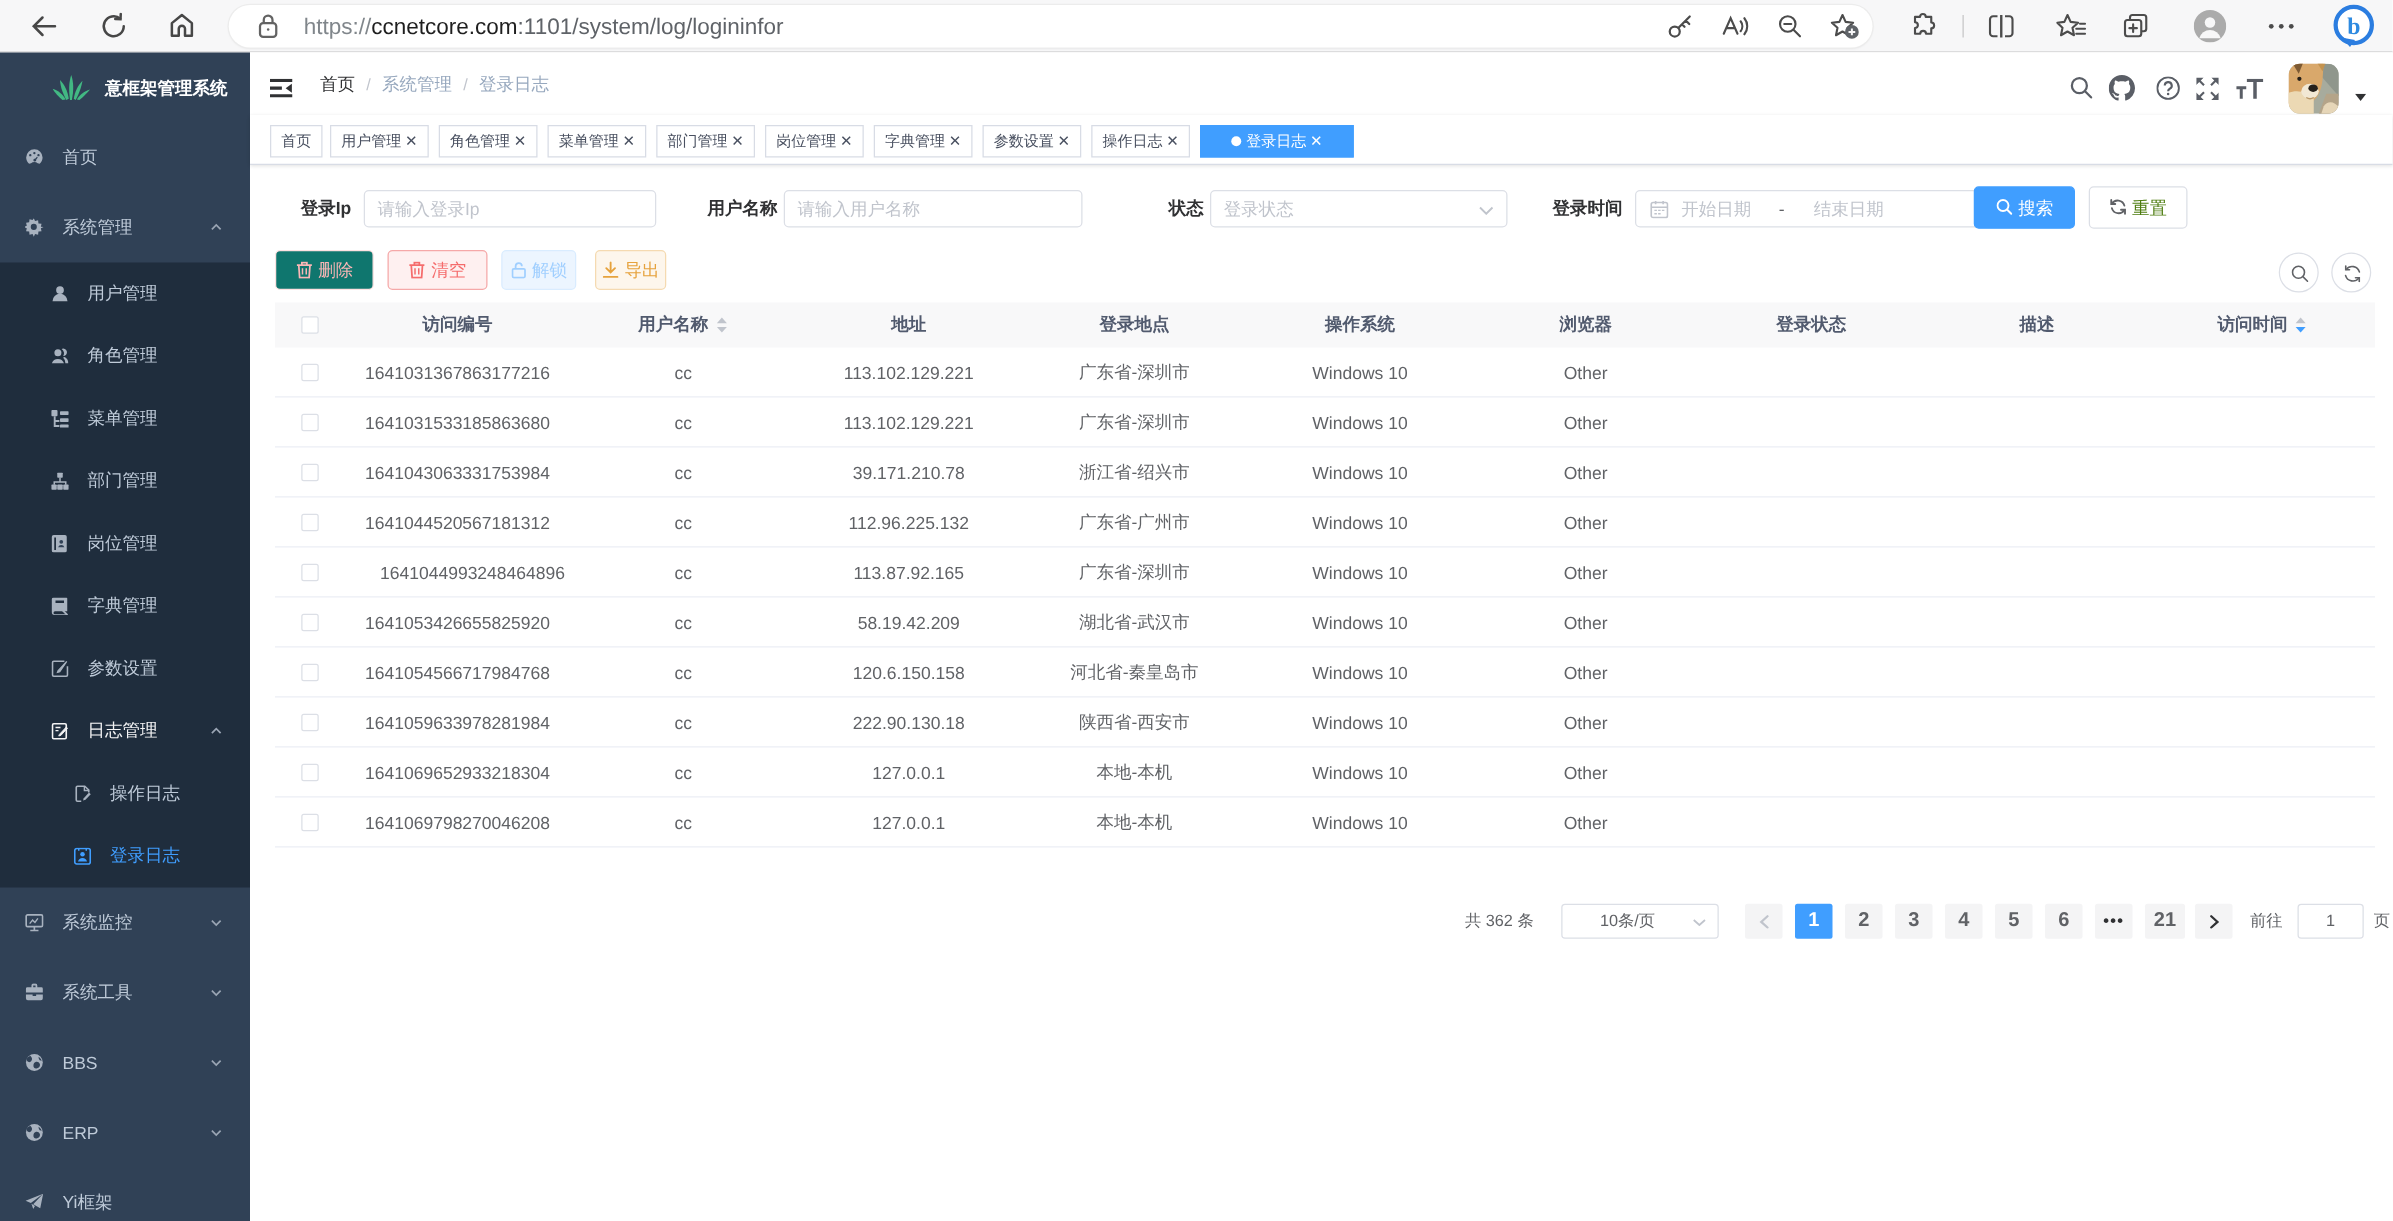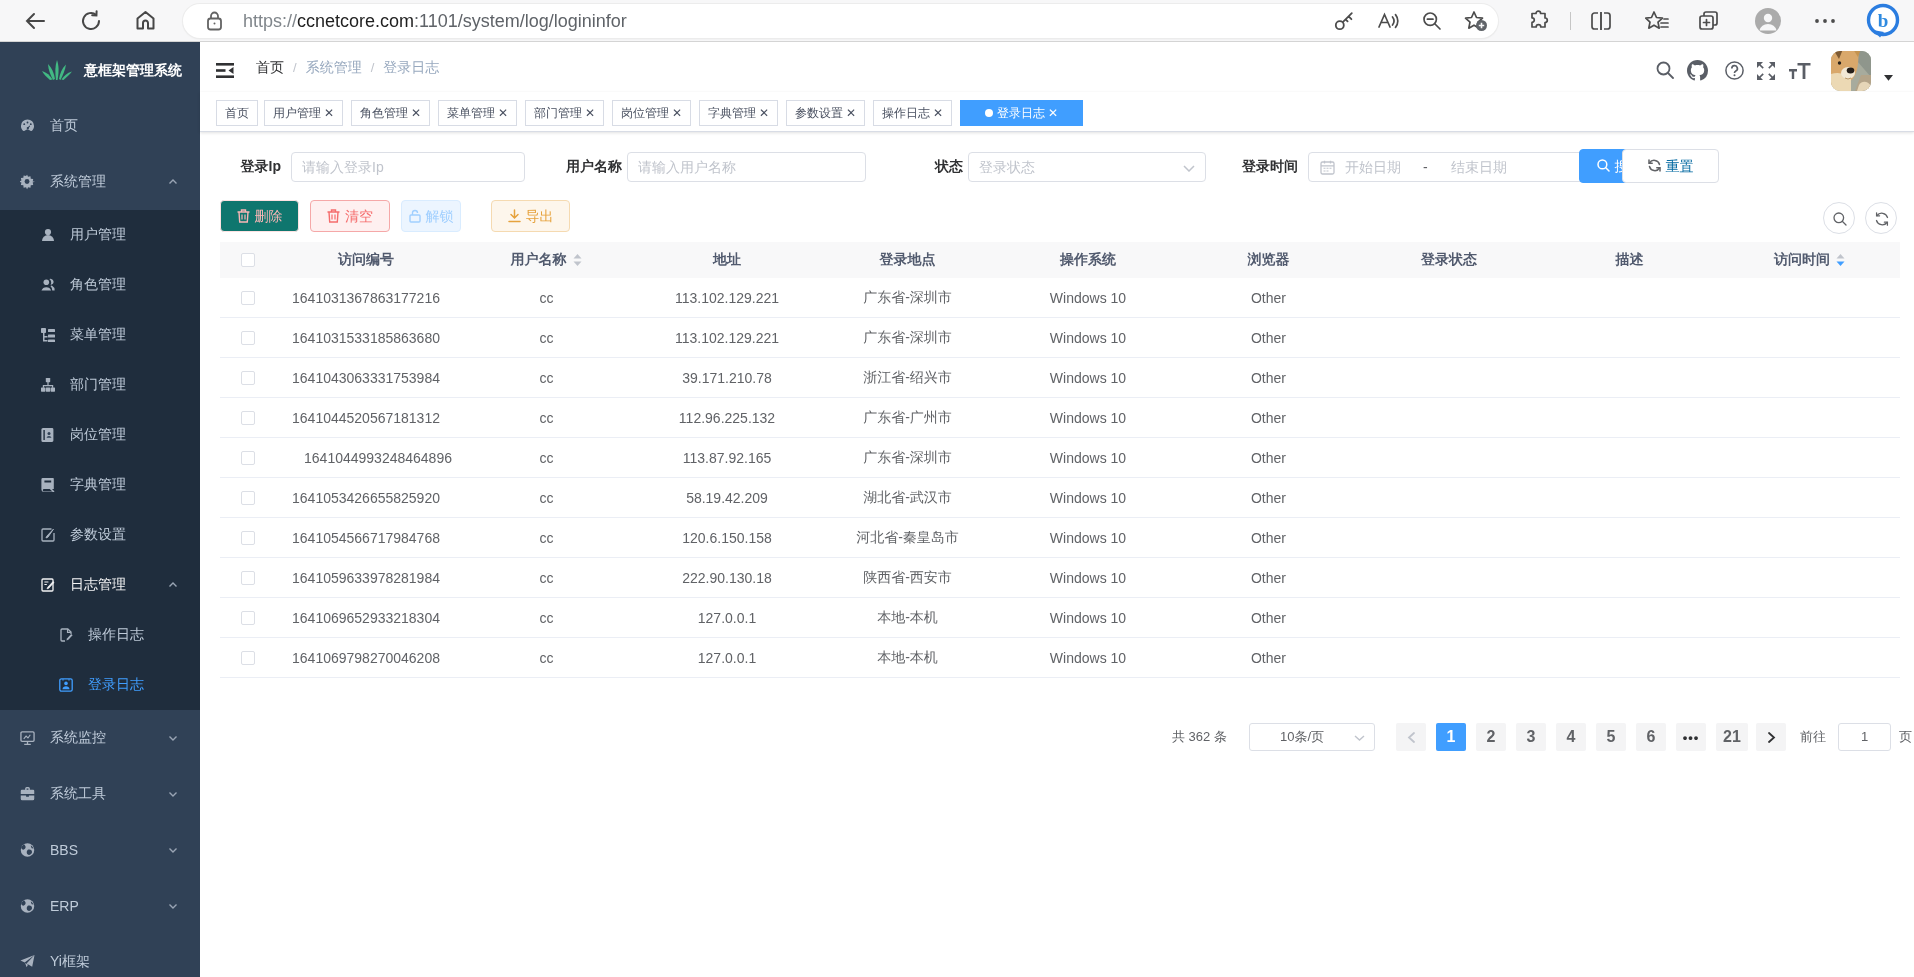--- a/index.html
+++ b/index.html
@@ -385,42 +385,42 @@
       </svg>
     <span class="abs" style="left:36px">开始日期</span>
     <span class="abs" style="left:114px;color:#606266">-</span>
     <span class="abs" style="left:142px">结束日期</span>
   </div>
   <div class="btn" style="left:1379px;top:107px;width:81px;height:34px;line-height:32px;background:#409eff;border-color:#409eff;color:#fff">
     <svg style="vertical-align:-1px;margin-right:5px" width="13" height="13" viewBox="0 0 13 13" fill="none" stroke="#fff" stroke-width="1.5" stroke-linecap="round">
         <circle cx="5.4" cy="5.4" r="4.4"></circle>
         <path d="M8.8 8.8 L12 12"></path>
       </svg>搜索</div>
-  <div class="btn" style="left:1422px;top:107px;width:97px;height:34px;line-height:32px;background:#fff;border-color:#dcdfe6;color:#0369a1">
+  <div class="btn" style="left:1471px;top:107px;width:79px;height:34px;line-height:32px;background:#fff;border-color:#dcdfe6;color:#4d7c0f">
     <svg style="vertical-align:-1px;margin-right:5px" width="13" height="13" viewBox="0 0 13 13" fill="none" stroke="#606266" stroke-width="1.5" stroke-linecap="round">
         <path d="M1.5 4 a5.5 5.5 0 0 1 10 1.5 M11.5 9 a5.5 5.5 0 0 1 -10 -1.5"></path>
         <path d="M1 1 v3.2 h3.2 M12 12 v-3.2 h-3.2"></path>
       </svg>重置</div>
 
   <div class="btn" style="left:20px;width:79px;background:#0f766e;border-color:#fde2e2;color:#fab6b6">
     <svg style="vertical-align:-2px;margin-right:5px" width="13" height="14" viewBox="0 0 13 14" fill="none" stroke="#fab6b6" stroke-width="1.4">
         <path d="M0.5 3 h12 M4.5 3 V1 h4 v2 M2 3 l.7 10 h7.6 L11 3"></path>
         <path d="M5 5.5 v5 M8 5.5 v5" stroke-width="1.2"></path>
       </svg>删除</div>
   <div class="btn" style="left:110px;width:80px;background:#fef0f0;border-color:#f5a8a8;color:#f56c6c">
     <svg style="vertical-align:-2px;margin-right:5px" width="13" height="14" viewBox="0 0 13 14" fill="none" stroke="#f56c6c" stroke-width="1.4">
         <path d="M0.5 3 h12 M4.5 3 V1 h4 v2 M2 3 l.7 10 h7.6 L11 3"></path>
         <path d="M5 5.5 v5 M8 5.5 v5" stroke-width="1.2"></path>
       </svg>清空</div>
   <div class="btn" style="left:201px;width:60px;background:#ecf5ff;border-color:#d9ecff;color:#a0cfff">
     <svg style="vertical-align:-2px;margin-right:5px" width="12" height="14" viewBox="0 0 12 14" fill="none" stroke="#a0cfff" stroke-width="1.4">
         <rect x="1" y="6" width="10" height="7" rx="1"></rect>
         <path d="M3.5 6 V4 a2.5 2.5 0 0 1 5 0"></path>
       </svg>解锁</div>
-  <div class="btn" style="left:291px;width:79px;background:#fdf6ec;border-color:#f5dab1;color:#e6a23c">
+  <div class="btn" style="left:276px;width:57px;background:#fdf6ec;border-color:#f5dab1;color:#e6a23c">
     <svg style="vertical-align:-2px;margin-right:5px" width="13" height="14" viewBox="0 0 13 14" fill="none" stroke="#e6a23c" stroke-width="1.5" stroke-linecap="round">
         <path d="M6.5 1 v7.5 M3 5.5 l3.5 3.5 3.5 -3.5 M1 12.5 h11"></path>
       </svg>导出</div>
 
   <div class="abs" style="left:1623px;top:160px;width:32px;height:32px;border:1px solid #dcdfe6;border-radius:50%;background:#fff">
     <svg class="abs" style="left:9px;top:9px" width="14" height="14" viewBox="0 0 14 14" fill="none" stroke="#606266" stroke-width="1.3" stroke-linecap="round">
         <circle cx="5.8" cy="5.8" r="4.8"></circle>
         <path d="M9.5 9.5 L13 13"></path>
       </svg>
   </div>

